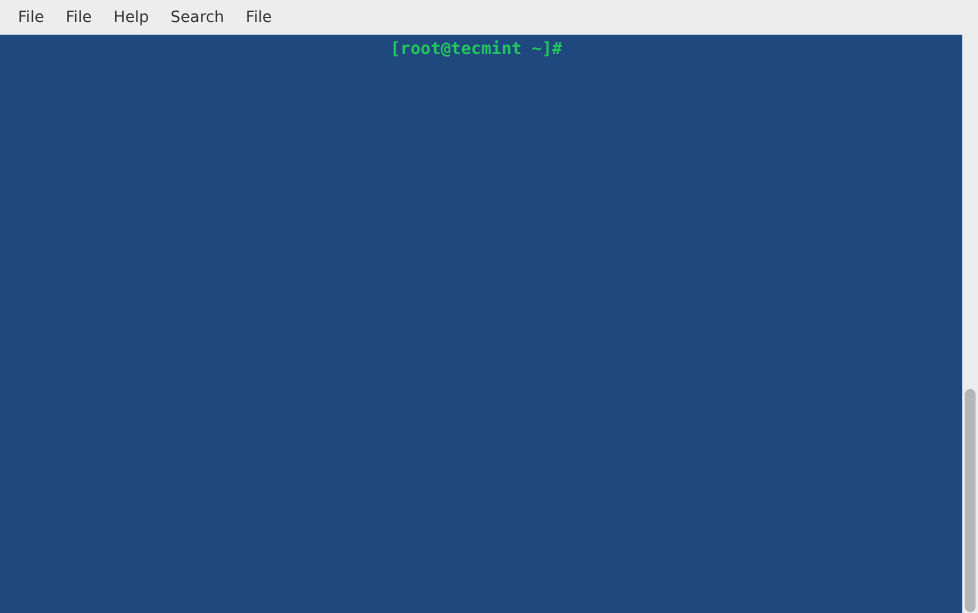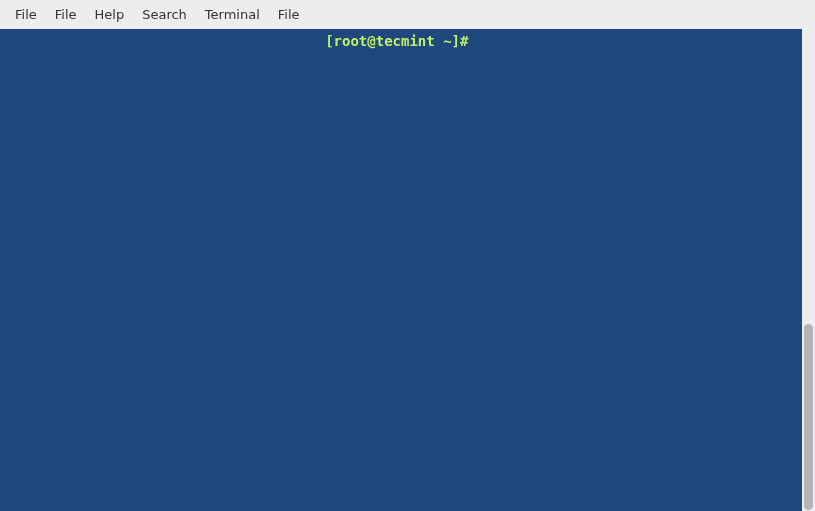--- a/index.html
+++ b/index.html
@@ -36,21 +36,21 @@
       display: flex;
     }
     .terminal {
       width: 802px;
       height: 100%;
       background: #1f487e;
       padding: 4px 21px;
       font-family: "DejaVu Sans Mono", "Liberation Mono", monospace;
       font-size: 14px;
       font-weight: bold;
-      color: #bef264;
+      color: #22c55e;
       overflow: hidden;
     }
     .prompt {
       white-space: pre;
       line-height: 1.25;
     }
     .scrollbar-track {
       width: 13px;
       height: 100%;
       background: #ededed;
@@ -67,21 +67,20 @@
     }
   </style>
 </head>
 <body>
 
 <div class="menubar">
   <div class="menu-item">File</div>
   <div class="menu-item">File</div>
   <div class="menu-item">Help</div>
   <div class="menu-item">Search</div>
-  <div class="menu-item">Terminal</div>
   <div class="menu-item">File</div>
 </div>
 
 <div class="terminal-area">
   <div class="terminal">
     <span class="prompt">[root@tecmint ~]# </span>
   </div>
   <div class="scrollbar-track">
     <div class="scrollbar-thumb"></div>
   </div>

